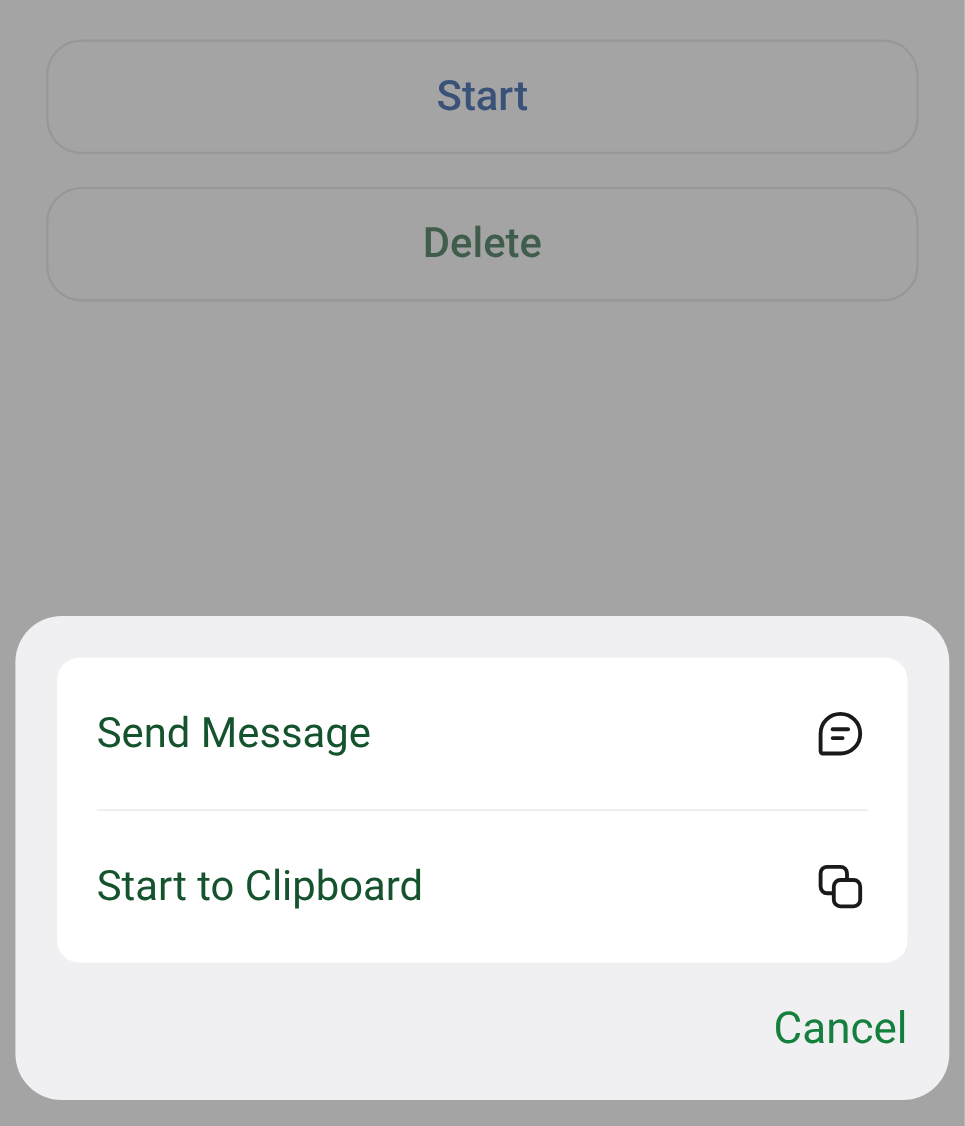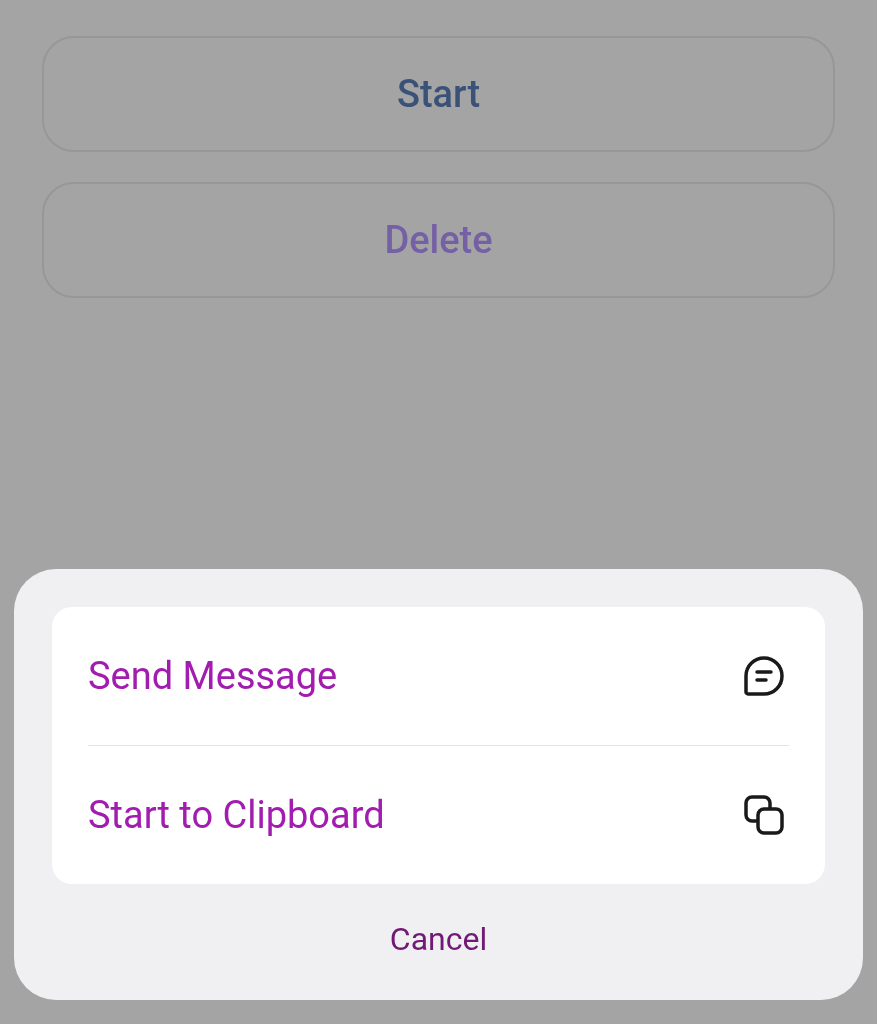--- a/index.html
+++ b/index.html
@@ -19,38 +19,38 @@
 
     .background-buttons {
       padding: 36px 42px;
       display: flex;
       flex-direction: column;
       gap: 30px;
     }
 
     .bg-button {
       width: 100%;
-      height: 116px;
+      height: 104px;
       border-radius: 32px;
       border: 2px solid #d4d4d6;
       background: #f2f2f4;
       display: flex;
       align-items: center;
       justify-content: center;
       font-size: 38px;
       font-weight: 500;
       cursor: pointer;
     }
 
     .bg-button.primary {
       color: #0a3d91;
     }
 
     .bg-button.destructive {
-      color: #8b5cf6;
+      color: #14532d;
       text-align: right;
     }
 
     .overlay {
       position: absolute;
       inset: 0;
       background: rgba(100, 100, 100, 0.55);
     }
 
     .action-sheet {
@@ -75,45 +75,45 @@
       display: flex;
       align-items: center;
       justify-content: space-between;
       padding: 44px 36px;
       cursor: pointer;
     }
 
     .action-item-label {
       font-size: 38px;
       font-weight: 400;
-      color: #a21caf;
+      color: #14532d;
     }
 
     .action-icon {
       width: 50px;
       height: 50px;
       display: flex;
       align-items: center;
       justify-content: center;
     }
 
     .divider {
       height: 1px;
       background: #e3e3e5;
       margin: 0 36px;
     }
 
     .cancel-button {
       display: flex;
       align-items: center;
-      justify-content: center;
+      justify-content: flex-end;
       padding: 36px 0 12px 0;
-      font-size: 32px;
+      font-size: 40px;
       font-weight: 400;
-      color: #701a75;
+      color: #15803d;
       cursor: pointer;
     }
   </style>
 </head>
 <body>
 
 <div class="background-buttons">
   <button class="bg-button primary">
     <span>Start</span>
   </button>

